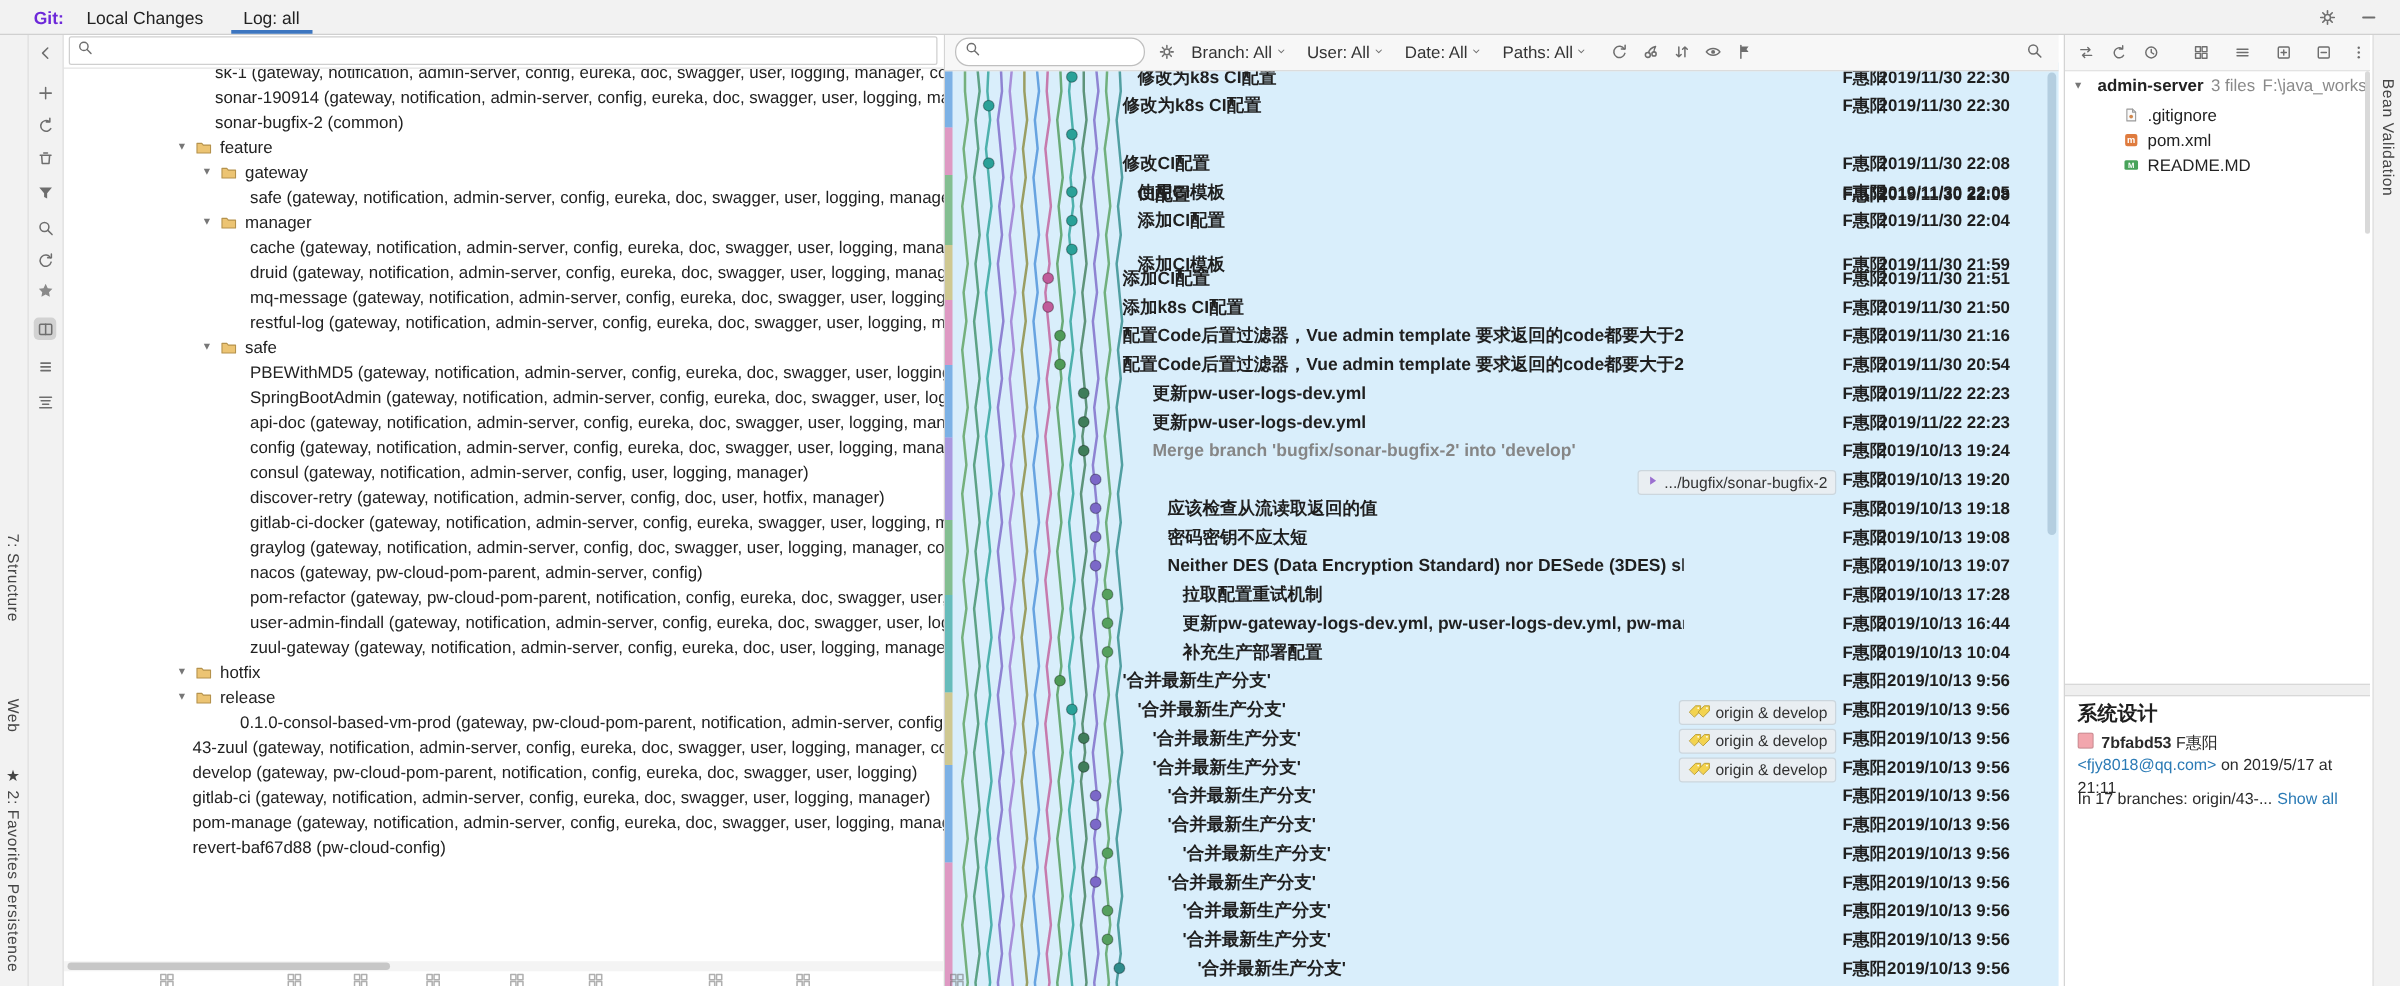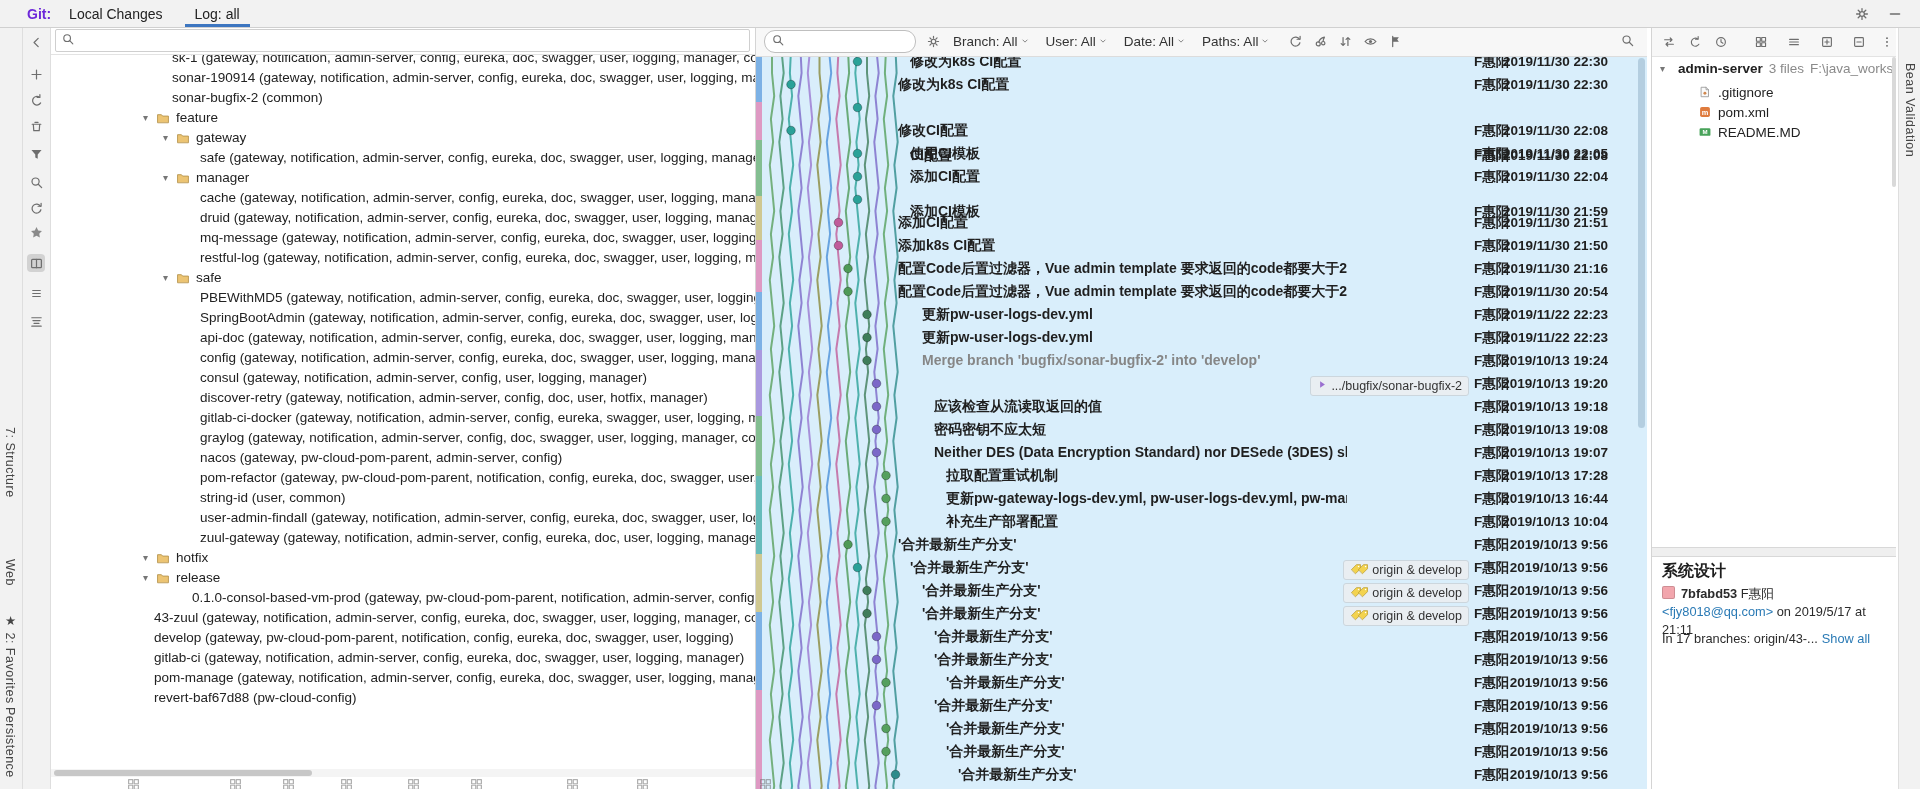--- a/index.html
+++ b/index.html
@@ -257,23 +257,20 @@
       <div class="brow">
         <span class="lbl" style="left:150px">graylog (gateway, notification, admin-server, config, doc, swagger, user, logging, manager, common)</span>
       </div>
       <div class="brow">
         <span class="lbl" style="left:150px">nacos (gateway, pw-cloud-pom-parent, admin-server, config)</span>
       </div>
       <div class="brow">
         <span class="lbl" style="left:150px">pom-refactor (gateway, pw-cloud-pom-parent, notification, config, eureka, doc, swagger, user, logging, manager)</span>
       </div>
       <div class="brow">
-        <span class="lbl" style="left:150px">string-id (user, common)</span>
-      </div>
-      <div class="brow">
         <span class="lbl" style="left:150px">user-admin-findall (gateway, notification, admin-server, config, eureka, doc, swagger, user, logging, manager)</span>
       </div>
       <div class="brow">
         <span class="lbl" style="left:150px">zuul-gateway (gateway, notification, admin-server, config, eureka, doc, user, logging, manager, common)</span>
       </div>
       <div class="brow">
         <span class="tarrow" style="left:93px">▾</span>
         <span class="ficon" style="left:106px"><svg width="14" height="14" viewBox="0 0 16 16" fill="none" stroke="#6e6e6e" stroke-width="1.3" stroke-linecap="round" stroke-linejoin="round" aria-hidden="true">
             <path d="M1.8 13V4.2h4.4l1.4 1.6h6.6V13z" fill="#ecc473" stroke="#b5924c" stroke-width="1"></path>
           </svg></span>

